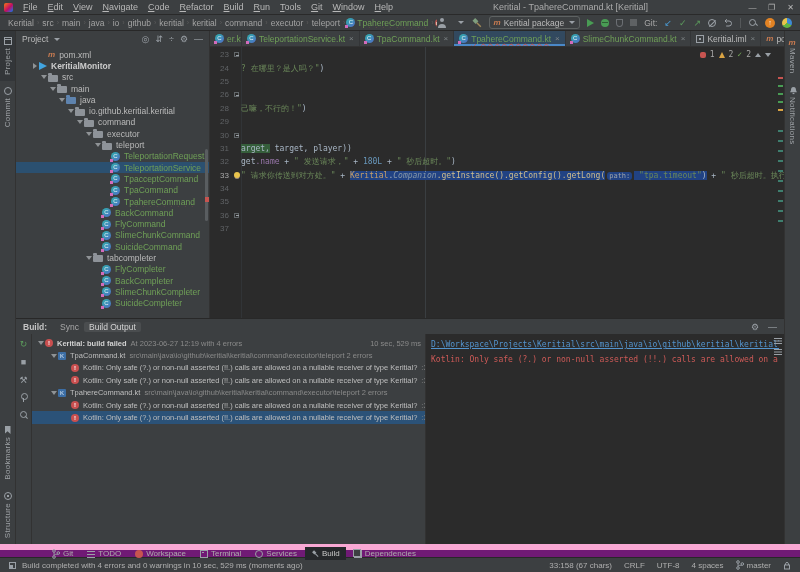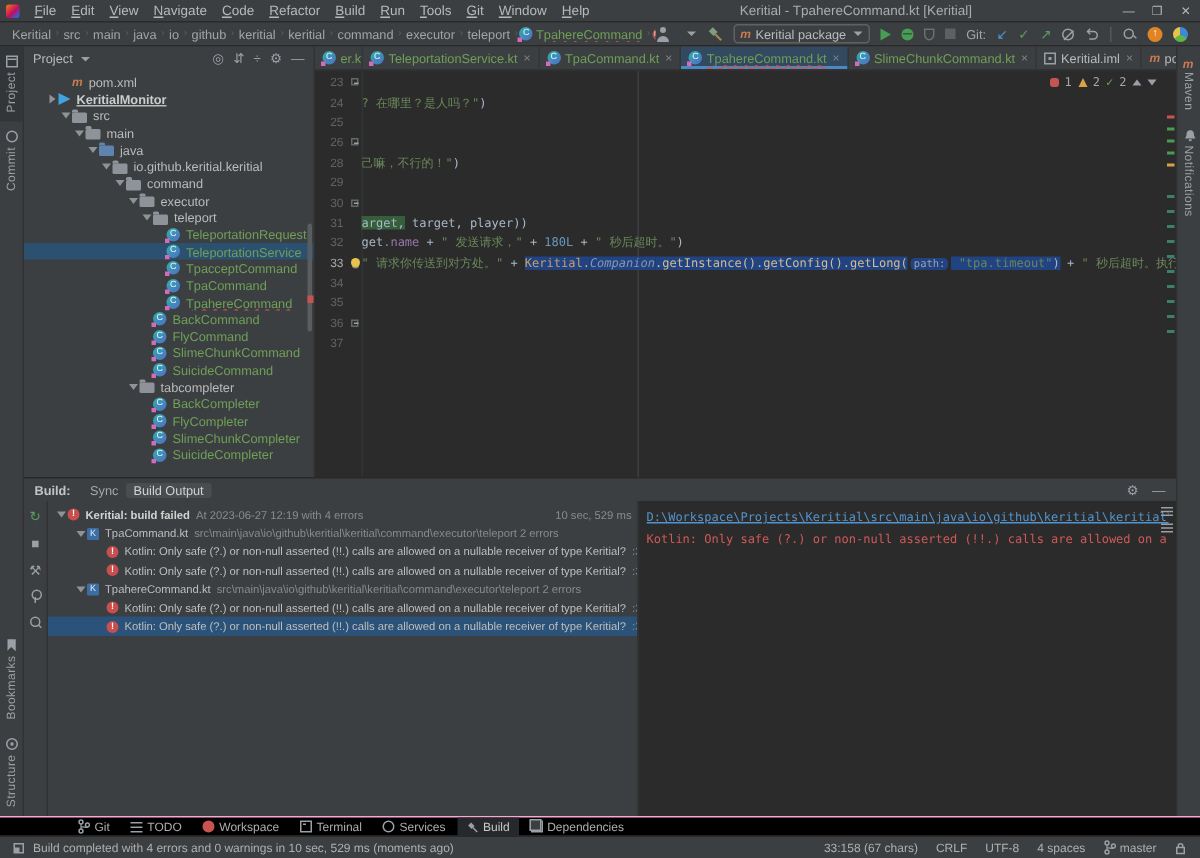--- a/index.html
+++ b/index.html
@@ -157,21 +157,21 @@
   .bright{margin-left:auto;color:#8A8A8A;padding-left:6px}
   #build-console{flex:1;background:#2B2B2B;border-left:1px solid #323232;font-family:"DejaVu Sans Mono",monospace;font-size:8px;padding:4px 5px;position:relative;overflow:hidden}
   .con-line{line-height:14.5px;white-space:nowrap;overflow:hidden}
   .con-link{color:#5394CE;text-decoration:underline}
   .con-err{color:#CE5A57}
   #con-icons{position:absolute;right:2px;top:3px;display:flex;flex-direction:column;gap:3px}
   .con-ic{width:8px;height:8px;position:relative}
   .con-ic::before{content:"";position:absolute;left:0;right:0;top:1px;height:1px;background:#9AA0A6;box-shadow:0 2.5px 0 #9AA0A6,0 5px 0 #9AA0A6}
 
   
-  #switcher{height:13px;flex:none;background:#000000;border-top:1px solid #f9a8d4;display:flex;align-items:center;gap:2px;padding-left:46px;font-size:8px}
+  #switcher{height:13px;flex:none;background:#701a75;border-top:6px solid #f9a8d4;display:flex;align-items:center;gap:2px;padding-left:46px;font-size:8px}
   .sw-item{display:flex;align-items:center;gap:3px;padding:0 6px;height:13px;color:#ADADAD}
   .sw-item.active{background:#26282B;color:#C9C9C9}
   .swi{width:8px;height:8px;position:relative;flex:none;display:inline-flex;align-items:center;justify-content:center}
   .swi-todo::before{content:"";position:absolute;left:0;right:0;top:1px;height:1px;background:#9AA0A6;box-shadow:0 3px 0 #9AA0A6,0 6px 0 #9AA0A6}
   .swi-problems{border-radius:50%;background:#C75450}
   .swi-terminal{border:1px solid #9AA0A6}
   .swi-terminal::before{content:"";position:absolute;left:1px;top:1px;width:2px;height:1px;background:#9AA0A6}
   .swi-services{border:1px solid #9AA0A6;border-radius:50%}
   .swi-dependencies{border:1px solid #9AA0A6}
   .swi-dependencies::before{content:"";position:absolute;left:-2px;top:-2px;width:6px;height:6px;border:1px solid #9AA0A6;background:#3C3F41}
@@ -296,21 +296,21 @@
             <span>⚙</span>
             <span>—</span>
           </span>
         </div>
         <div id="project-tree">
             <div class="tree-row" style="padding-left: 24px;">
               <span class="chev-slot"></span>
               <span class="ticon icon-maven">m</span>
               <span class="tree-label">pom.xml</span>
             </div>
-            <div class="tree-row" style="padding-left: 15px; text-decoration: underline;">
+            <div class="tree-row" style="padding-left: 15px;">
               <span class="chev-slot">
                 <span class="chev-col"></span>
               </span>
               <span class="ticon icon-module"></span>
               <span class="tree-label lbl-bold">KeritialMonitor</span>
             </div>
             <div class="tree-row" style="padding-left: 24px;">
               <span class="chev-slot">
                 <span class="chev-exp"></span>
               </span>
@@ -407,26 +407,26 @@
             <div class="tree-row" style="padding-left: 69px;">
               <span class="chev-slot">
                 <span class="chev-exp"></span>
               </span>
               <span class="ticon icon-folder"></span>
               <span class="tree-label">tabcompleter</span>
             </div>
             <div class="tree-row" style="padding-left: 78px;">
               <span class="chev-slot"></span>
               <span class="ticon icon-kclass">C</span>
+              <span class="tree-label lbl-green">FlyCompleter</span>
+            </div>
+            <div class="tree-row" style="padding-left: 78px;">
+              <span class="chev-slot"></span>
+              <span class="ticon icon-kclass">C</span>
               <span class="tree-label lbl-green">BackCompleter</span>
-            </div>
-            <div class="tree-row" style="padding-left: 78px;">
-              <span class="chev-slot"></span>
-              <span class="ticon icon-kclass">C</span>
-              <span class="tree-label lbl-green">FlyCompleter</span>
             </div>
             <div class="tree-row" style="padding-left: 78px;">
               <span class="chev-slot"></span>
               <span class="ticon icon-kclass">C</span>
               <span class="tree-label lbl-green">SlimeChunkCompleter</span>
             </div>
             <div class="tree-row" style="padding-left: 78px;">
               <span class="chev-slot"></span>
               <span class="ticon icon-kclass">C</span>
               <span class="tree-label lbl-green">SuicideCompleter</span>

